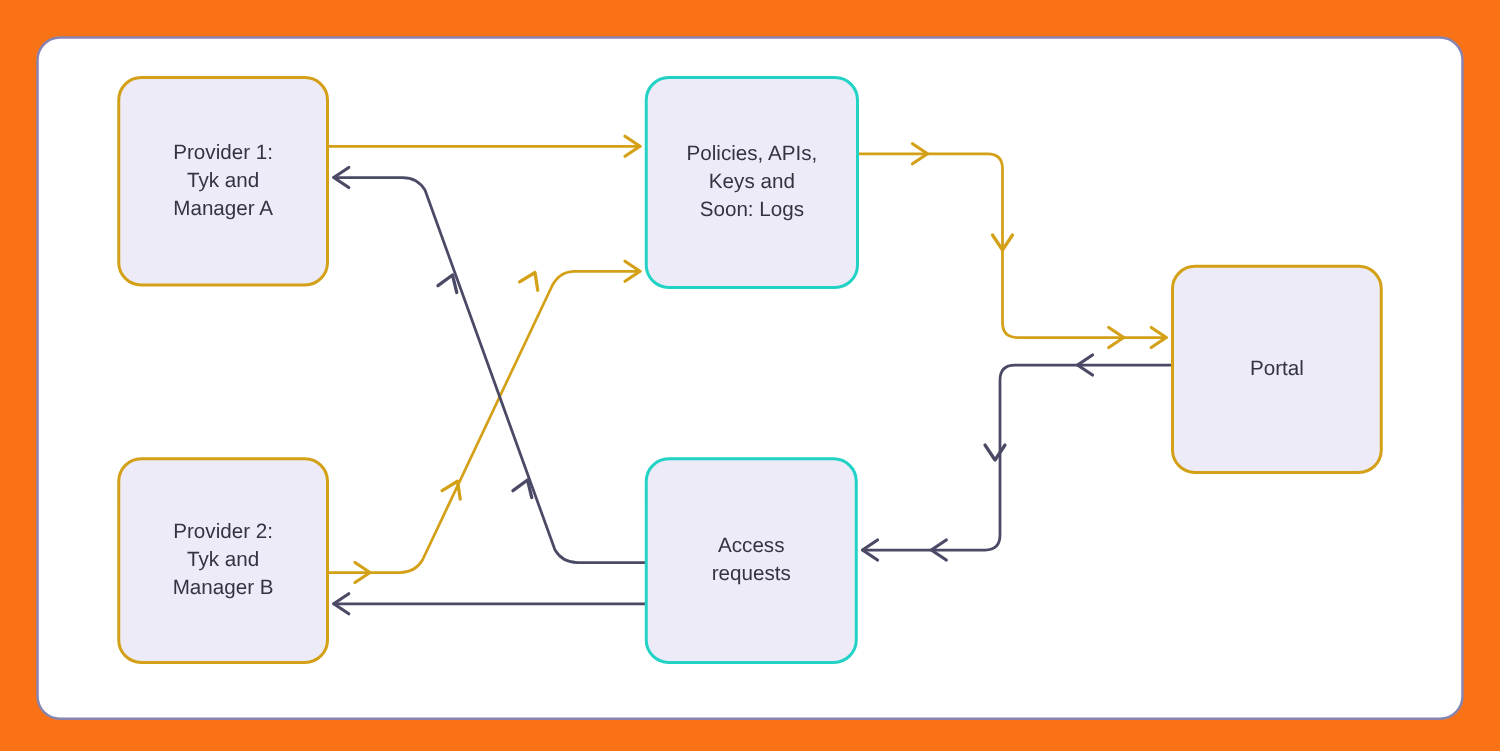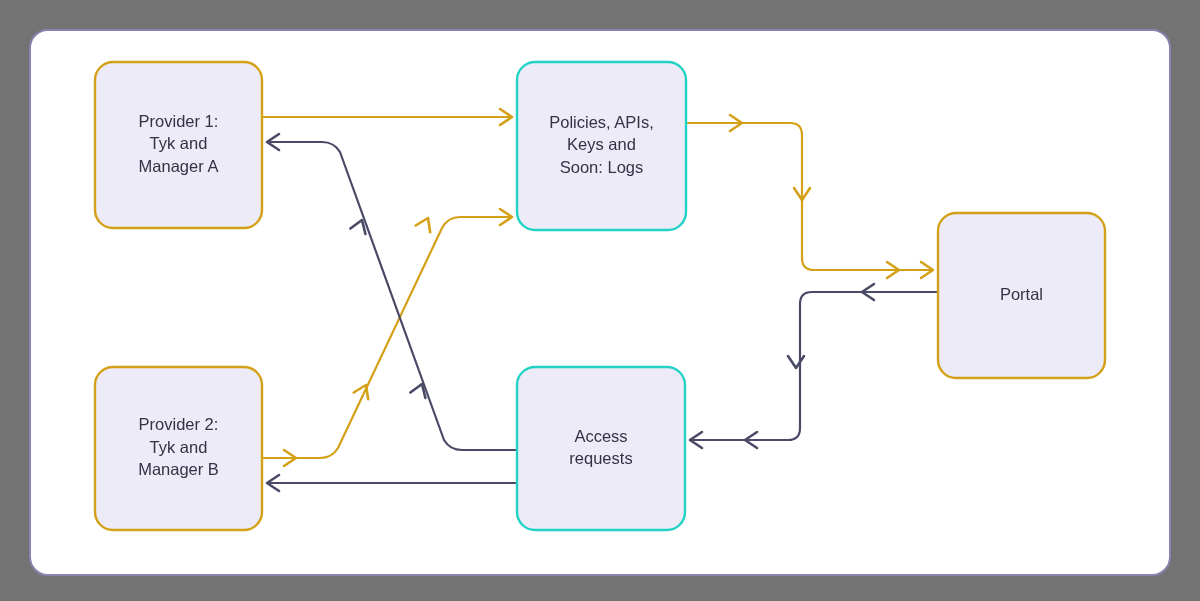--- a/index.html
+++ b/index.html
@@ -8,21 +8,21 @@
     background: #ffffff;
     width: 1200px;
     height: 601px;
     overflow: hidden;
     font-family: "Liberation Sans", sans-serif;
   }
   #root {
     position: relative;
     width: 1200px;
     height: 601px;
-    background: #737373;
+    background: #f97316;
   }
   #diagram-svg {
     position: absolute;
     left: 0;
     top: 0;
     width: 1200px;
     height: 601px;
   }
   .node-label {
     font-family: "Liberation Sans", sans-serif;

